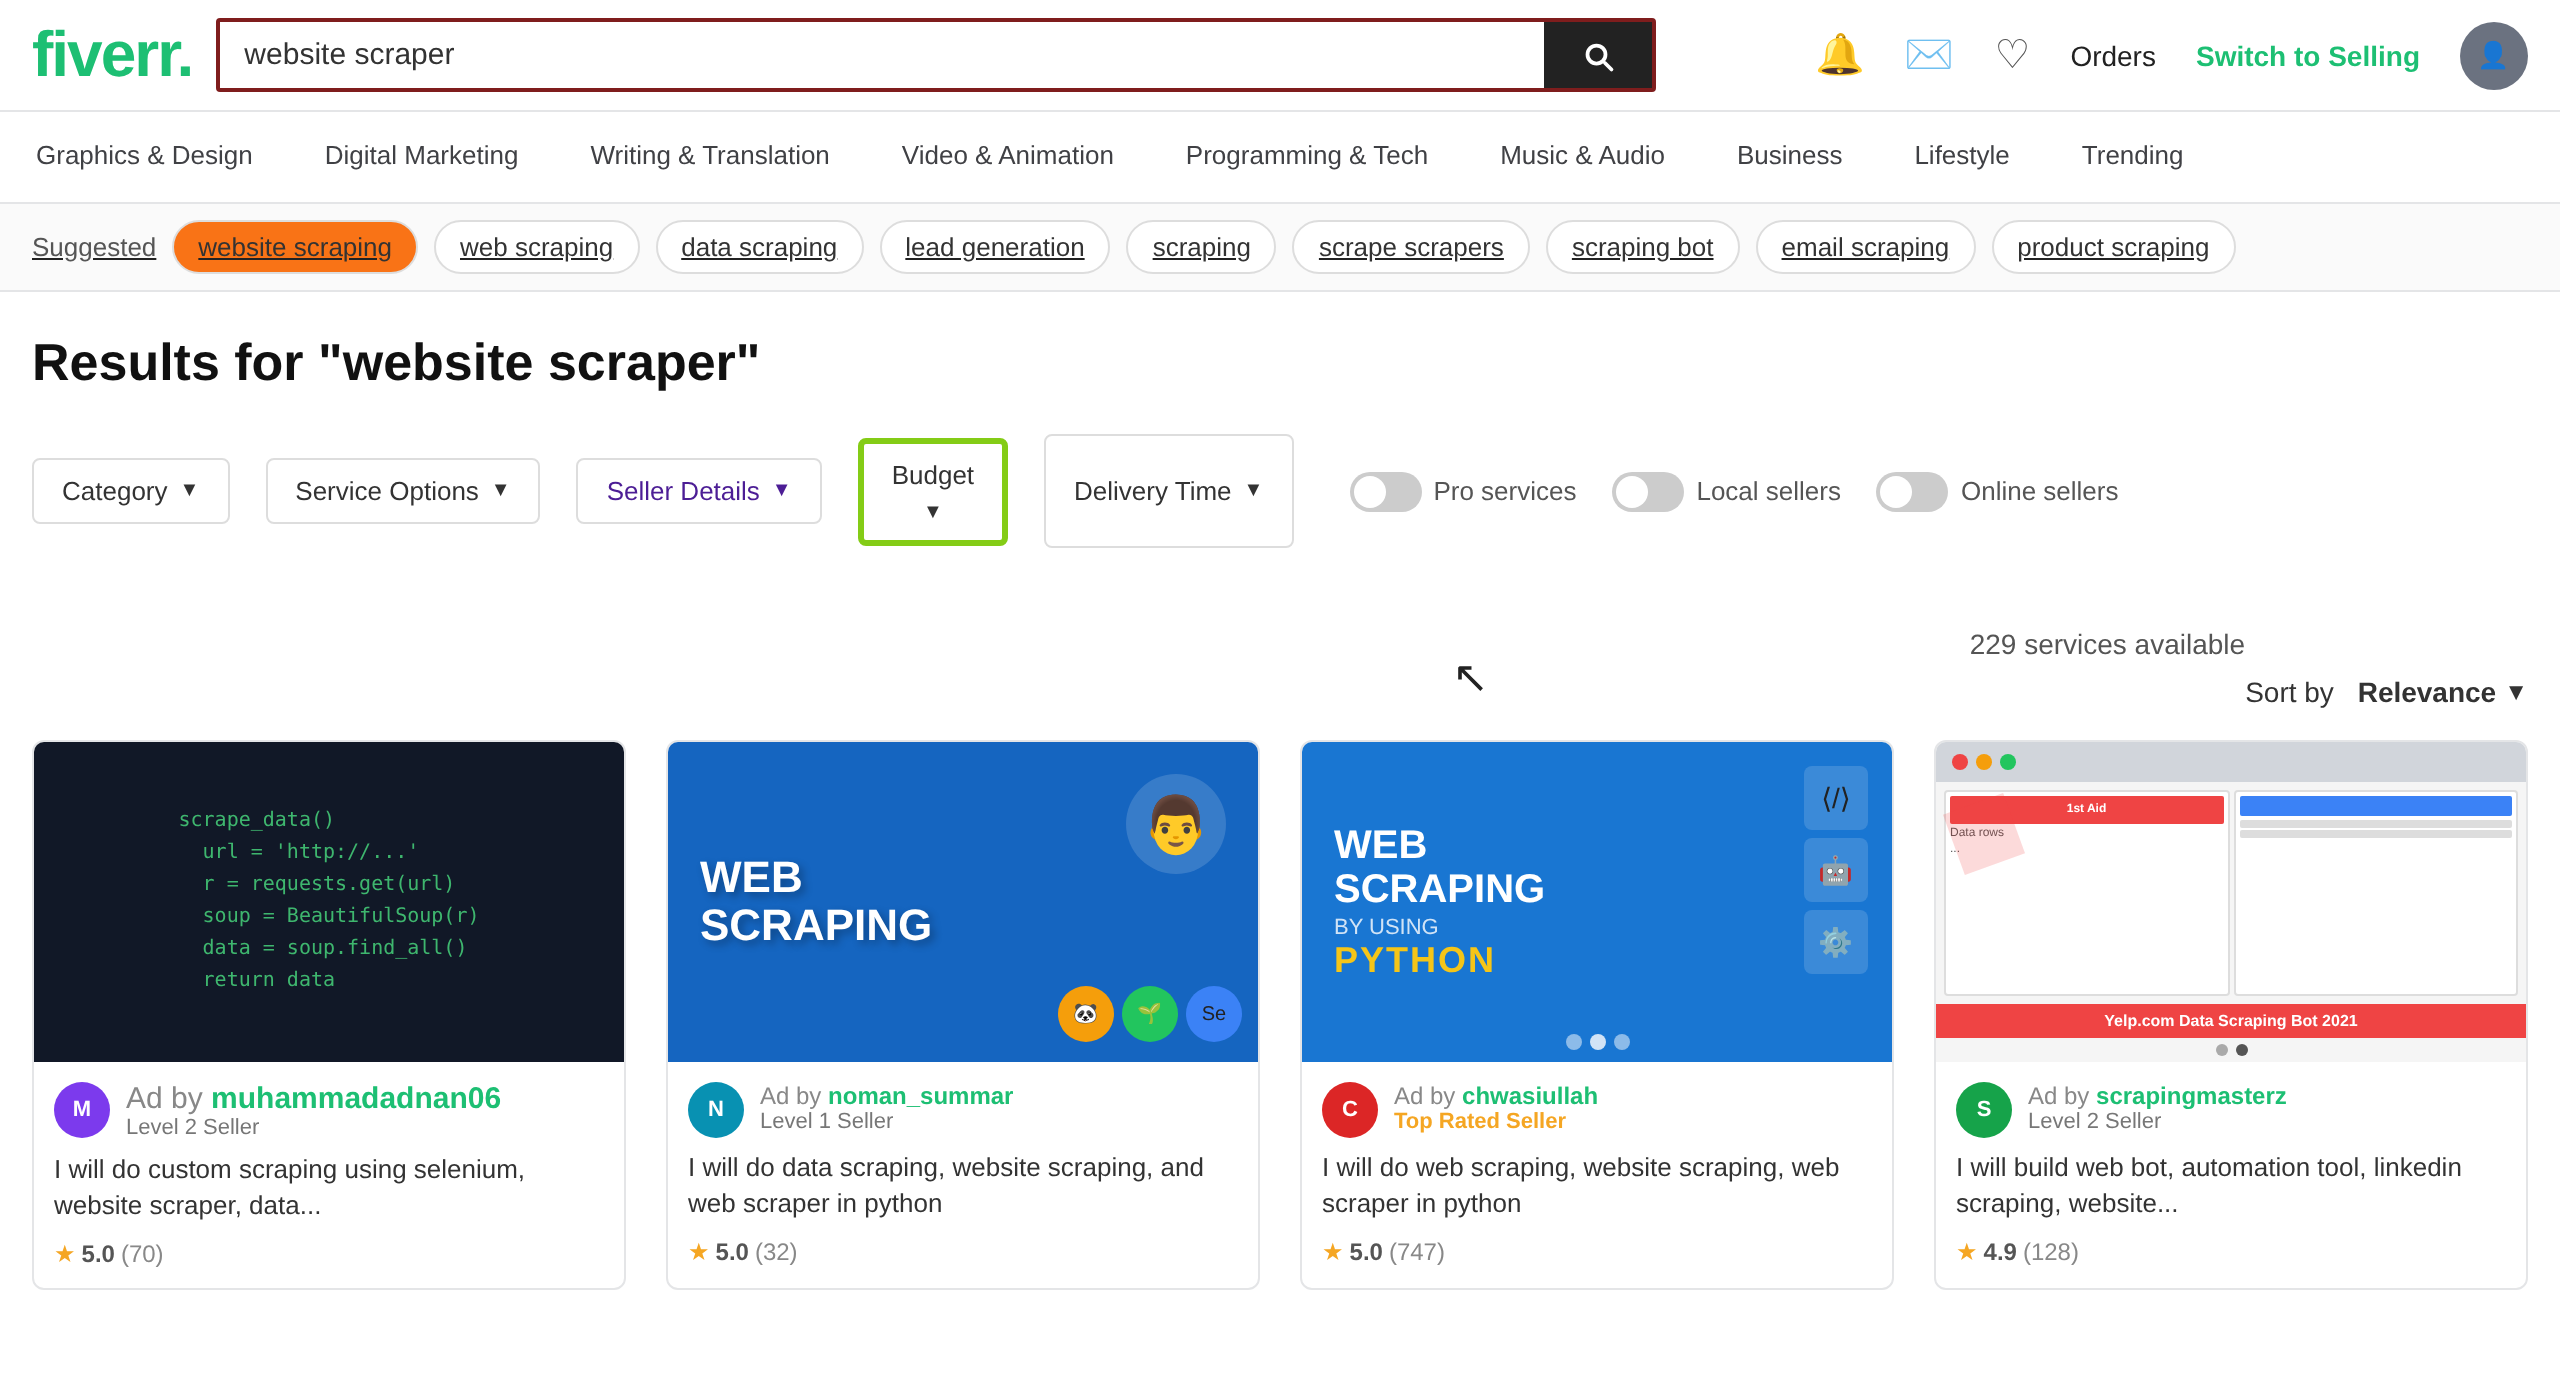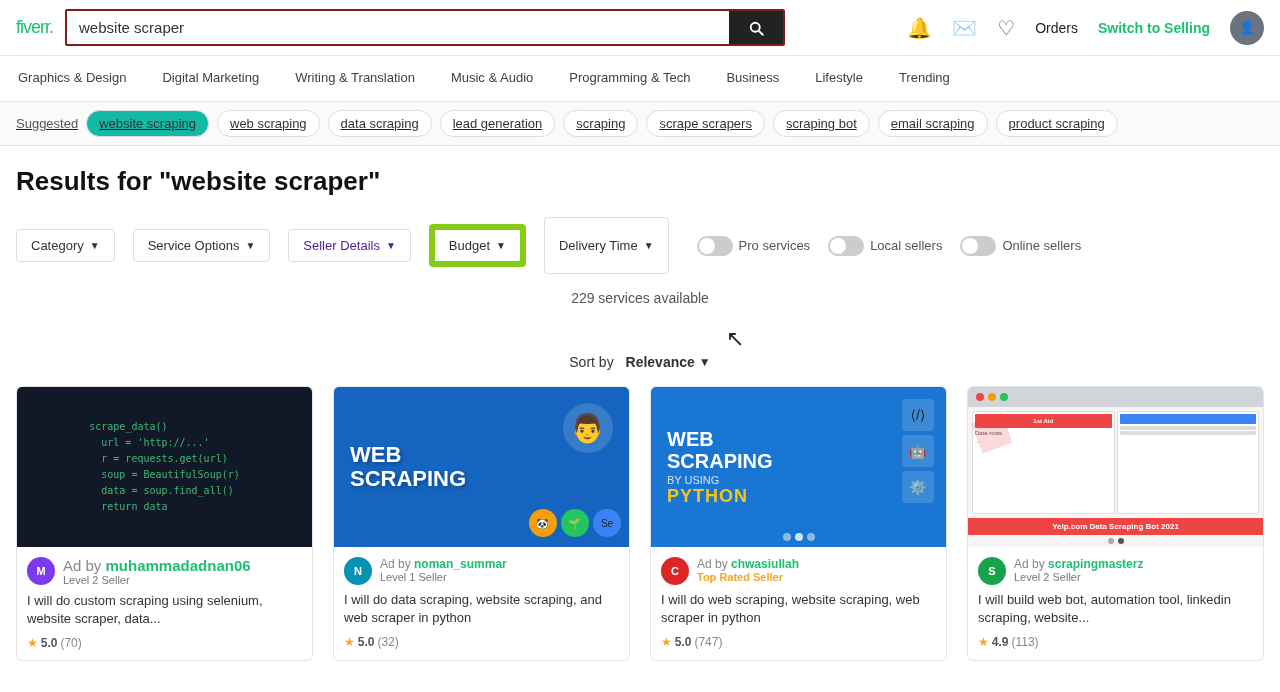--- a/index.html
+++ b/index.html
@@ -5,21 +5,21 @@
     * { margin: 0; padding: 0; box-sizing: border-box; }
     body { font-family: -apple-system, BlinkMacSystemFont, 'Segoe UI', sans-serif; background: #fff; color: #222; font-size: 14px; overflow-x: hidden; }
 
     
     .cursor-overlay { position: fixed; pointer-events: none; z-index: 9999; font-size: 22px; transform: translate(-4px, -4px); }
   </style>
 </head>
 <body>
 
 <header style="display:flex;align-items:center;padding:0 16px;height:56px;border-bottom:1px solid #e4e5e7;background:#fff;gap:12px;">
-  <div style="font-size:18px;font-weight:400;color:#1dbf73;letter-spacing:-1px;white-space:nowrap;cursor:pointer;">
+  <div style="font-size:32px;font-weight:700;color:#1dbf73;letter-spacing:-1px;white-space:nowrap;cursor:pointer;">
     <span>fiverr</span><span style="color:#1dbf73;">.</span>
   </div>
   <div style="display:flex;flex:1;max-width:720px;border:2px solid #7f1d1d;border-radius:2px;overflow:hidden;">
     <input type="text" style="flex: 1 1 0%; padding: 8px 12px; font-size: 15px; border: none; outline: none; color: rgb(51, 51, 51);" value="website scraper" placeholder="website scraper">
     <button style="background:#222;border:none;padding:0 18px;cursor:pointer;display:flex;align-items:center;justify-content:center;">
       <svg width="18" height="18" viewBox="0 0 24 24" fill="white">
           <path d="M21 21l-4.35-4.35M17 11A6 6 0 1 1 5 11a6 6 0 0 1 12 0z" stroke="white" stroke-width="2.5" fill="none" stroke-linecap="round"></path>
         </svg>
     </button>
   </div>
@@ -30,30 +30,31 @@
     <a style="font-size:14px;color:#222;font-weight:500;cursor:pointer;text-decoration:none;">Orders</a>
     <span style="color:#1dbf73;font-weight:600;font-size:14px;cursor:pointer;white-space:nowrap;">Switch to Selling</span>
     <div style="width:34px;height:34px;border-radius:50%;background:#6b7280;display:flex;align-items:center;justify-content:center;color:#fff;font-size:13px;cursor:pointer;">👤</div>
   </div>
 </header>
 
 <nav style="display:flex;align-items:center;border-bottom:1px solid #e4e5e7;overflow-x:auto;scrollbar-width:none;background:#fff;">
   <div style="padding:14px 18px;font-size:13px;color:#404145;white-space:nowrap;cursor:pointer;border-bottom:2px solid transparent;">Graphics &amp; Design</div>
   <div style="padding:14px 18px;font-size:13px;color:#404145;white-space:nowrap;cursor:pointer;border-bottom:2px solid transparent;">Digital Marketing</div>
   <div style="padding:14px 18px;font-size:13px;color:#404145;white-space:nowrap;cursor:pointer;border-bottom:2px solid transparent;">Writing &amp; Translation</div>
+  <div style="padding:14px 18px;font-size:13px;color:#404145;white-space:nowrap;cursor:pointer;border-bottom:2px solid transparent;">Video &amp; Animation</div>
+  <div style="padding:14px 18px;font-size:13px;color:#404145;white-space:nowrap;cursor:pointer;border-bottom:2px solid transparent;">Programming &amp; Tech</div>
   <div style="padding:14px 18px;font-size:13px;color:#404145;white-space:nowrap;cursor:pointer;border-bottom:2px solid transparent;">Music &amp; Audio</div>
-  <div style="padding:14px 18px;font-size:13px;color:#404145;white-space:nowrap;cursor:pointer;border-bottom:2px solid transparent;">Programming &amp; Tech</div>
   <div style="padding:14px 18px;font-size:13px;color:#404145;white-space:nowrap;cursor:pointer;border-bottom:2px solid transparent;">Business</div>
   <div style="padding:14px 18px;font-size:13px;color:#404145;white-space:nowrap;cursor:pointer;border-bottom:2px solid transparent;">Lifestyle</div>
   <div style="padding:14px 18px;font-size:13px;color:#404145;white-space:nowrap;cursor:pointer;border-bottom:2px solid transparent;">Trending</div>
 </nav>
 
 <div style="display:flex;align-items:center;padding:8px 16px;gap:8px;overflow-x:auto;scrollbar-width:none;border-bottom:1px solid #e4e5e7;background:#fafafa;text-decoration:underline;">
   <span style="font-size:13px;color:#555;font-weight:500;white-space:nowrap;">Suggested</span>
-  <span style="padding:5px 12px;border:1px solid #ddd;border-radius:20px;font-size:13px;color:#333;cursor:pointer;white-space:nowrap;background:#14b8a6;text-align:center;">website scraping</span>
+  <span style="padding:5px 12px;border:1px solid #ddd;border-radius:20px;font-size:13px;color:#333;cursor:pointer;white-space:nowrap;background:#f97316;text-align:center;">website scraping</span>
   <span style="padding:5px 12px;border:1px solid #ddd;border-radius:20px;font-size:13px;color:#333;cursor:pointer;white-space:nowrap;background:#fff;">web scraping</span>
   <span style="padding:5px 12px;border:1px solid #ddd;border-radius:20px;font-size:13px;color:#333;cursor:pointer;white-space:nowrap;background:#fff;">data scraping</span>
   <span style="padding:5px 12px;border:1px solid #ddd;border-radius:20px;font-size:13px;color:#333;cursor:pointer;white-space:nowrap;background:#fff;">lead generation</span>
   <span style="padding:5px 12px;border:1px solid #ddd;border-radius:20px;font-size:13px;color:#333;cursor:pointer;white-space:nowrap;background:#fff;">scraping</span>
   <span style="padding:5px 12px;border:1px solid #ddd;border-radius:20px;font-size:13px;color:#333;cursor:pointer;white-space:nowrap;background:#fff;">scrape scrapers</span>
   <span style="padding:5px 12px;border:1px solid #ddd;border-radius:20px;font-size:13px;color:#333;cursor:pointer;white-space:nowrap;background:#fff;">scraping bot</span>
   <span style="padding:5px 12px;border:1px solid #ddd;border-radius:20px;font-size:13px;color:#333;cursor:pointer;white-space:nowrap;background:#fff;">email scraping</span>
   <span style="padding:5px 12px;border:1px solid #ddd;border-radius:20px;font-size:13px;color:#333;cursor:pointer;white-space:nowrap;background:#fff;">product scraping</span>
 </div>
 
@@ -67,21 +68,21 @@
       <span style="font-size:10px;">▼</span>
     </button>
     <button style="display:flex;align-items:center;gap:6px;padding:8px 14px;border:1px solid #ddd;border-radius:4px;font-size:13px;color:#333;cursor:pointer;background:#fff;">
       <span>Service Options</span>
       <span style="font-size:10px;">▼</span>
     </button>
     <button style="display:flex;align-items:center;gap:6px;padding:8px 14px;border:1px solid #ddd;border-radius:4px;font-size:13px;color:#4c1d95;cursor:pointer;background:#fff;">
       <span>Seller Details</span>
       <span style="font-size:10px;">▼</span>
     </button>
-    <button style="display:flex;align-items:center;gap:6px;padding:8px 14px;border:6px solid #84cc16;border-radius:4px;font-size:13px;color:#333;cursor:pointer;background:#fff;">
+    <button style="display:flex;align-items:center;gap:6px;padding:8px 14px;border:3px solid #84cc16;border-radius:4px;font-size:13px;color:#333;cursor:pointer;background:#fff;flex-direction:column;">
       <span>Budget</span>
       <span style="font-size:10px;">▼</span>
     </button>
     <button style="display:flex;align-items:center;gap:6px;padding:20px 14px;border:1px solid #ddd;border-radius:4px;font-size:13px;color:#333;cursor:pointer;background:#fff;">
       <span>Delivery Time</span>
       <span style="font-size:10px;">▼</span>
     </button>
 
     <div style="display:flex;align-items:center;gap:6px;margin-left:10px;">
       <div style="width:36px;height:20px;border-radius:10px;background:#ccc;position:relative;cursor:pointer;flex-shrink:0;">
@@ -98,21 +99,21 @@
     </div>
 
     <div style="display:flex;align-items:center;gap:6px;">
       <div style="width:36px;height:20px;border-radius:10px;background:#ccc;position:relative;cursor:pointer;flex-shrink:0;">
         <div style="position:absolute;width:16px;height:16px;border-radius:50%;background:#fff;top:2px;left:2px;"></div>
       </div>
       <span style="font-size:13px;color:#555;white-space:nowrap;">Online sellers</span>
     </div>
   </div>
 
-  <div style="display:flex;align-items:center;justify-content:flex-end;margin-bottom:16px;flex-direction:column;">
+  <div style="display:flex;align-items:center;justify-content:flex-end;margin-bottom:16px;">
     <span style="font-size:14px;color:#555;">229 services available</span>
     <div style="display:flex;align-items:center;gap:4px;font-size:14px;color:#333;cursor:pointer;margin-top:48px;">
       <span>Sort by</span>&nbsp;<strong>Relevance</strong>
       <span style="font-size:12px;">▼</span>
     </div>
   </div>
 
   <div style="display:grid;grid-template-columns:repeat(4,1fr);gap:20px;">
 
     <div style="border-radius:6px;overflow:hidden;cursor:pointer;border:1px solid #e4e5e7;">
@@ -239,21 +240,21 @@
           <div style="width:28px;height:28px;border-radius:50%;background:#16a34a;display:flex;align-items:center;justify-content:center;color:#fff;font-size:11px;font-weight:600;flex-shrink:0;">S</div>
           <div>
             <div style="font-size:12px;color:#888;">Ad by <span style="color:#1dbf73;font-weight:600;">scrapingmasterz</span></div>
             <div style="font-size:11px;color:#777;">Level 2 Seller</div>
           </div>
         </div>
         <div style="font-size:13px;color:#333;line-height:1.4;margin-bottom:8px;">I will build web bot, automation tool, linkedin scraping, website...</div>
         <div style="display:flex;align-items:center;gap:3px;font-size:12px;">
           <span style="color:#f5a623;">★</span>
           <span style="font-weight:700;color:#555;">4.9</span>
-          <span style="color:#888;">(113)</span>
+          <span style="color:#888;">(128)</span>
         </div>
       </div>
     </div>
 
   </div>
 </main>
 
 <div class="cursor-overlay" style="left:730px;top:330px;">↖</div>
 
 </body></html>

